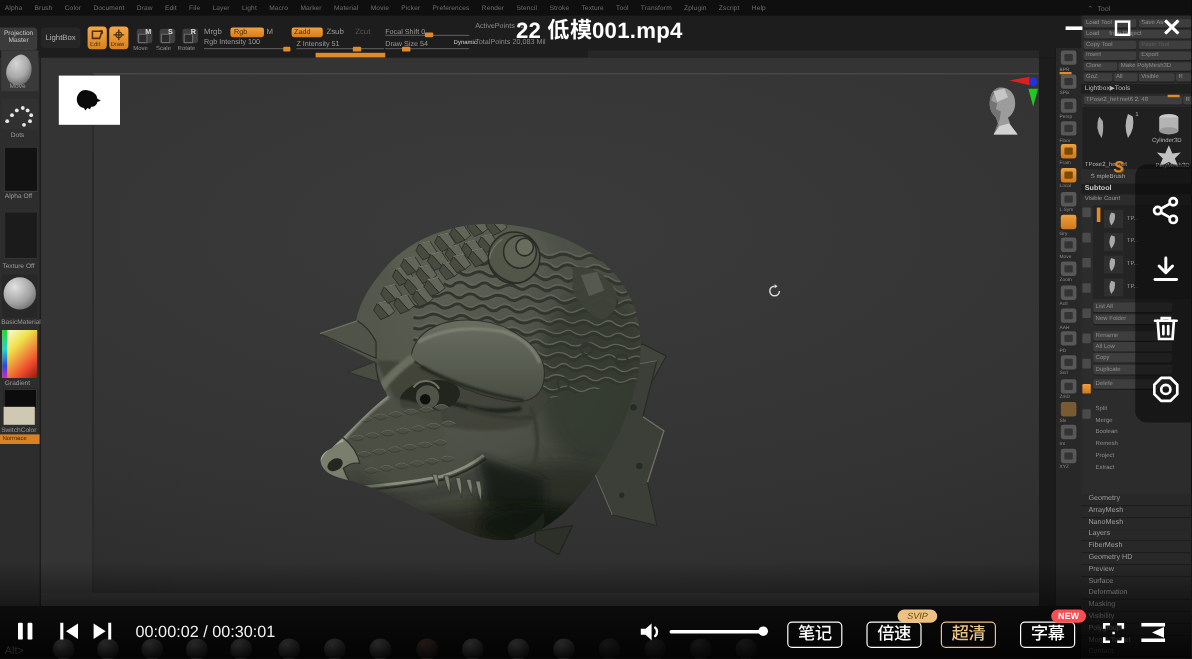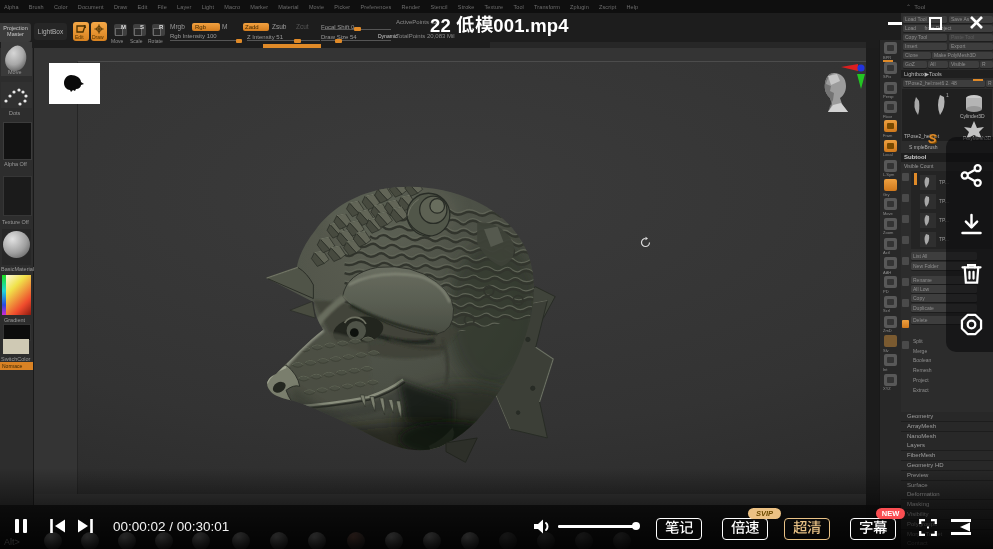--- a/index.html
+++ b/index.html
@@ -641,21 +641,21 @@
 <div class="abs" style="left:656px;top:518px;width:44px;height:19px;border:1.6px solid #fff;border-radius:4px;text-align:center;padding-top:1px;"><svg style="width:14.5px;height:14.5px;display:inline-block;vertical-align:top" viewBox="0 -80 1000 1000">
         <path d="M822 224 868 302Q795 318 707 330Q619 342 523 352Q427 361 330 367Q233 373 141 376Q140 359 134 336Q127 314 120 298Q212 294 309 288Q405 281 499 271Q592 261 675 250Q757 238 822 224ZM413 328H509V742Q509 773 522 782Q535 792 579 792Q588 792 607 792Q627 792 651 792Q676 792 701 792Q727 792 748 792Q769 792 780 792Q804 792 816 783Q828 775 834 752Q840 729 843 685Q859 695 884 705Q909 715 929 719Q923 779 909 813Q895 847 867 860Q838 874 787 874Q778 874 756 874Q734 874 706 874Q679 874 650 874Q622 874 601 874Q580 874 571 874Q510 874 475 863Q440 852 427 823Q413 794 413 743ZM102 457 855 400 864 477 111 536ZM54 627 939 558 948 639 63 709ZM168 45H479V125H168ZM563 45H942V125H563ZM180 -50 271 -27Q252 27 226 79Q200 132 170 178Q141 224 110 259Q101 252 87 242Q72 232 57 223Q41 213 30 207Q78 160 117 91Q157 23 180 -50ZM580 -50 672 -28Q646 53 602 127Q558 201 509 250Q500 242 485 232Q470 222 455 212Q440 202 428 196Q478 151 518 86Q558 21 580 -50ZM226 104 303 75Q326 110 348 153Q370 196 380 226L298 259Q290 229 269 185Q248 141 226 104ZM649 106 727 79Q747 108 767 143Q786 177 795 203L713 234Q705 208 686 172Q668 136 649 106Z" fill="#ffffff"></path>
       </svg><svg style="width:14.5px;height:14.5px;display:inline-block;vertical-align:top" viewBox="0 -80 1000 1000">
         <path d="M115 35 178 -23Q207 -0 238 28Q269 56 297 84Q325 111 343 134L275 201Q258 178 231 149Q204 120 173 90Q143 60 115 35ZM198 868 179 779 203 744 383 620Q387 639 396 664Q405 688 412 703Q349 748 309 777Q270 806 247 823Q225 840 214 850Q204 860 198 868ZM43 267H265V358H43ZM198 868Q194 858 184 845Q175 831 165 818Q155 805 147 799Q162 786 179 760Q196 734 196 695V267H290V755Q290 755 281 763Q271 772 258 785Q244 798 230 813Q217 828 207 843Q198 857 198 868ZM476 349H857V439H476ZM436 349H534V728Q534 759 546 769Q559 778 605 778Q613 778 632 778Q652 778 676 778Q701 778 726 778Q751 778 771 778Q791 778 802 778Q831 778 846 766Q861 754 867 719Q873 684 876 615Q887 623 903 631Q919 639 936 645Q953 651 967 654Q960 737 945 784Q930 831 898 850Q866 869 808 869Q800 869 778 869Q757 869 729 869Q702 869 674 869Q647 869 625 869Q604 869 597 869Q536 869 501 857Q466 845 451 814Q436 784 436 728ZM417 24H900V490H805V118H417Z" fill="#ffffff"></path>
       </svg></div>
 <div class="abs" style="left:722px;top:518px;width:44px;height:19px;border:1.6px solid #fff;border-radius:4px;text-align:center;padding-top:1px;"><svg style="width:14.5px;height:14.5px;display:inline-block;vertical-align:top" viewBox="0 -80 1000 1000">
         <path d="M441 760H817V844H441ZM393 509H877V880H784V593H482V883H393ZM350 66H929V151H350ZM310 347H962V432H310ZM765 153 855 175Q841 211 825 249Q810 287 794 321Q778 355 764 381L686 359Q699 332 715 296Q730 260 743 221Q757 183 765 153ZM417 180 496 156Q517 195 533 240Q550 285 556 319L472 346Q467 311 452 265Q437 219 417 180ZM568 -39 656 -54Q668 -21 679 17Q690 56 694 83L601 102Q598 75 589 35Q580 -6 568 -39ZM254 -42 342 -14Q311 70 269 153Q227 237 177 311Q128 385 75 442Q71 431 62 413Q53 395 42 377Q32 359 24 347Q70 300 113 237Q155 175 192 103Q229 32 254 -42ZM152 227 241 137 242 138V884H152Z" fill="#ffffff"></path>
       </svg><svg style="width:14.5px;height:14.5px;display:inline-block;vertical-align:top" viewBox="0 -80 1000 1000">
         <path d="M271 314V722H181V402H44V314ZM58 44 130 -7Q158 17 188 47Q219 77 246 106Q272 135 289 158L213 216Q198 192 172 162Q146 132 116 100Q86 69 58 44ZM232 683Q258 683 282 700Q306 717 349 739Q398 765 464 773Q530 781 610 781Q665 781 729 778Q793 776 856 772Q919 767 967 762Q962 773 956 790Q951 807 946 825Q942 842 941 855Q915 857 874 858Q832 860 784 862Q736 863 690 864Q644 865 608 865Q518 865 452 855Q385 845 331 816Q298 798 273 781Q249 764 230 764Q213 764 190 780Q168 796 143 822Q118 849 93 879L34 798Q87 748 139 716Q191 683 232 683ZM441 277V387H814V277ZM354 203H906V461H354ZM319 52H946V133H319ZM579 -43H671V741H579ZM556 434 625 460Q596 512 554 562Q512 611 463 651Q413 692 362 718Q356 706 345 693Q335 680 323 667Q312 654 302 646Q351 625 399 592Q447 559 489 518Q530 477 556 434ZM603 489 657 433Q705 462 758 498Q811 534 858 570Q906 607 936 637L876 702Q848 671 802 633Q756 595 704 557Q652 519 603 489Z" fill="#ffffff"></path>
       </svg></div>
-<div class="abs" style="left:748px;top:508px;width:33px;height:11px;background:#ecc183;border-radius:6px;color:#6b4a00;font-size:7.5px;font-weight:bold;line-height:11px;text-align:center;font-style:italic;">SVIP</div>
+<div class="abs" style="left:748px;top:508px;width:33px;height:11px;background:#ecc183;border-radius:6px;color:#6b4a00;font-size:7.5px;font-weight:normal;line-height:11px;text-align:center;font-style:italic;">SVIP</div>
 <div class="abs" style="left:784px;top:518px;width:44px;height:19px;border:1.6px solid #e9c286;border-radius:4px;text-align:center;padding-top:1px;"><svg style="width:14.5px;height:14.5px;display:inline-block;vertical-align:top" viewBox="0 -80 1000 1000">
         <path d="M493 -4H892V76H493ZM624 26 714 32Q702 155 656 236Q610 317 528 367Q521 359 507 348Q494 337 480 326Q466 316 456 310Q538 270 577 201Q617 131 624 26ZM844 -4H934Q934 -4 934 9Q934 22 933 30Q929 117 924 173Q919 228 912 259Q904 290 893 303Q880 317 865 324Q850 330 830 332Q813 334 783 334Q753 335 720 333Q719 315 712 292Q706 269 696 253Q725 255 750 256Q774 256 785 256Q807 257 815 247Q823 238 828 214Q832 189 836 139Q841 89 844 9ZM70 68H463V151H70ZM49 261H482V345H49ZM278 473H471V556H278ZM224 -44H311V305H224ZM240 313H324V763H240ZM157 521Q177 599 209 648Q241 697 289 723Q336 749 400 758Q464 768 548 768Q564 768 596 768Q628 769 669 768Q711 768 756 768Q802 768 845 768Q888 767 922 767Q956 766 975 765Q967 775 960 792Q952 809 946 827Q940 844 937 859H864H549Q447 859 372 846Q297 834 243 800Q189 766 151 704Q114 641 88 542ZM88 408 172 414Q170 509 164 596Q158 682 142 755Q127 828 98 885Q91 878 77 870Q63 862 48 854Q33 846 22 842Q50 791 63 724Q77 656 82 576Q87 495 88 408ZM611 459V617H817V459ZM522 382H911V694H522Z" fill="#e9c286"></path>
       </svg><svg style="width:14.5px;height:14.5px;display:inline-block;vertical-align:top" viewBox="0 -80 1000 1000">
         <path d="M427 529H802V596H427ZM320 30H916V99H320ZM346 153H890V219H346ZM283 277H955V347H283ZM425 661H802V731H425ZM360 397H799V468H447V884H360ZM782 397H872V787Q872 819 864 839Q855 858 831 868Q808 878 772 880Q736 882 683 882Q680 864 672 841Q665 817 656 800Q691 802 722 802Q754 802 764 802Q774 802 778 798Q782 795 782 785ZM567 -44H661V299H567ZM78 39 134 -26Q161 -12 192 6Q222 23 250 42Q277 61 295 77L236 150Q220 133 193 113Q165 94 135 74Q105 54 78 39ZM31 301 85 234Q114 248 146 267Q178 286 207 305Q237 324 256 341L198 415Q181 398 153 378Q124 357 92 337Q60 317 31 301ZM63 812Q85 773 111 719Q138 666 165 606Q191 547 214 489L291 545Q271 598 246 654Q222 710 197 765Q173 819 149 867Z" fill="#e9c286"></path>
       </svg></div>
 <div class="abs" style="left:850px;top:518px;width:44px;height:19px;border:1.6px solid #fff;border-radius:4px;text-align:center;padding-top:1px;"><svg style="width:14.5px;height:14.5px;display:inline-block;vertical-align:top" viewBox="0 -80 1000 1000">
         <path d="M234 245H699V333H234ZM66 495H933V585H66ZM449 436H550V773Q550 812 538 834Q526 856 495 867Q465 878 420 880Q376 883 313 883Q310 869 303 851Q296 834 288 817Q280 800 272 788Q304 788 336 789Q367 790 391 789Q416 789 425 789Q439 789 444 785Q449 780 449 770ZM670 245H696L719 240L782 289Q746 326 700 364Q654 401 604 434Q553 467 501 491Q492 479 476 462Q460 446 449 436Q491 415 533 385Q576 356 612 324Q648 292 670 264ZM75 56H925V273H827V146H168V273H75ZM415 -23 509 -52Q530 -25 549 9Q569 43 578 69L479 103Q472 77 454 41Q436 6 415 -23Z" fill="#ffffff"></path>
       </svg><svg style="width:14.5px;height:14.5px;display:inline-block;vertical-align:top" viewBox="0 -80 1000 1000">
         <path d="M51 479H948V554H51ZM450 545H542V884H450ZM350 412 444 427Q395 521 308 601Q221 682 81 739Q76 728 67 715Q58 702 47 689Q37 677 27 670Q114 638 178 596Q241 555 284 507Q327 460 350 412ZM699 501Q726 536 770 567Q813 598 866 622Q919 645 974 659Q960 671 943 692Q927 713 917 730Q860 711 806 681Q752 650 707 610Q661 570 630 526ZM209 614H760V689H300V851H209ZM712 614H803V768Q803 797 796 813Q789 828 767 837Q747 845 714 847Q682 848 637 848Q635 831 627 813Q620 794 612 779Q641 780 665 781Q689 781 697 781Q706 780 709 777Q712 774 712 767ZM253 318V372H753V318ZM253 208V261H753V208ZM162 148H847V432H162ZM64 13H937V90H64ZM287 -44H379V132H287ZM617 -44H710V130H617Z" fill="#ffffff"></path>
       </svg></div>

